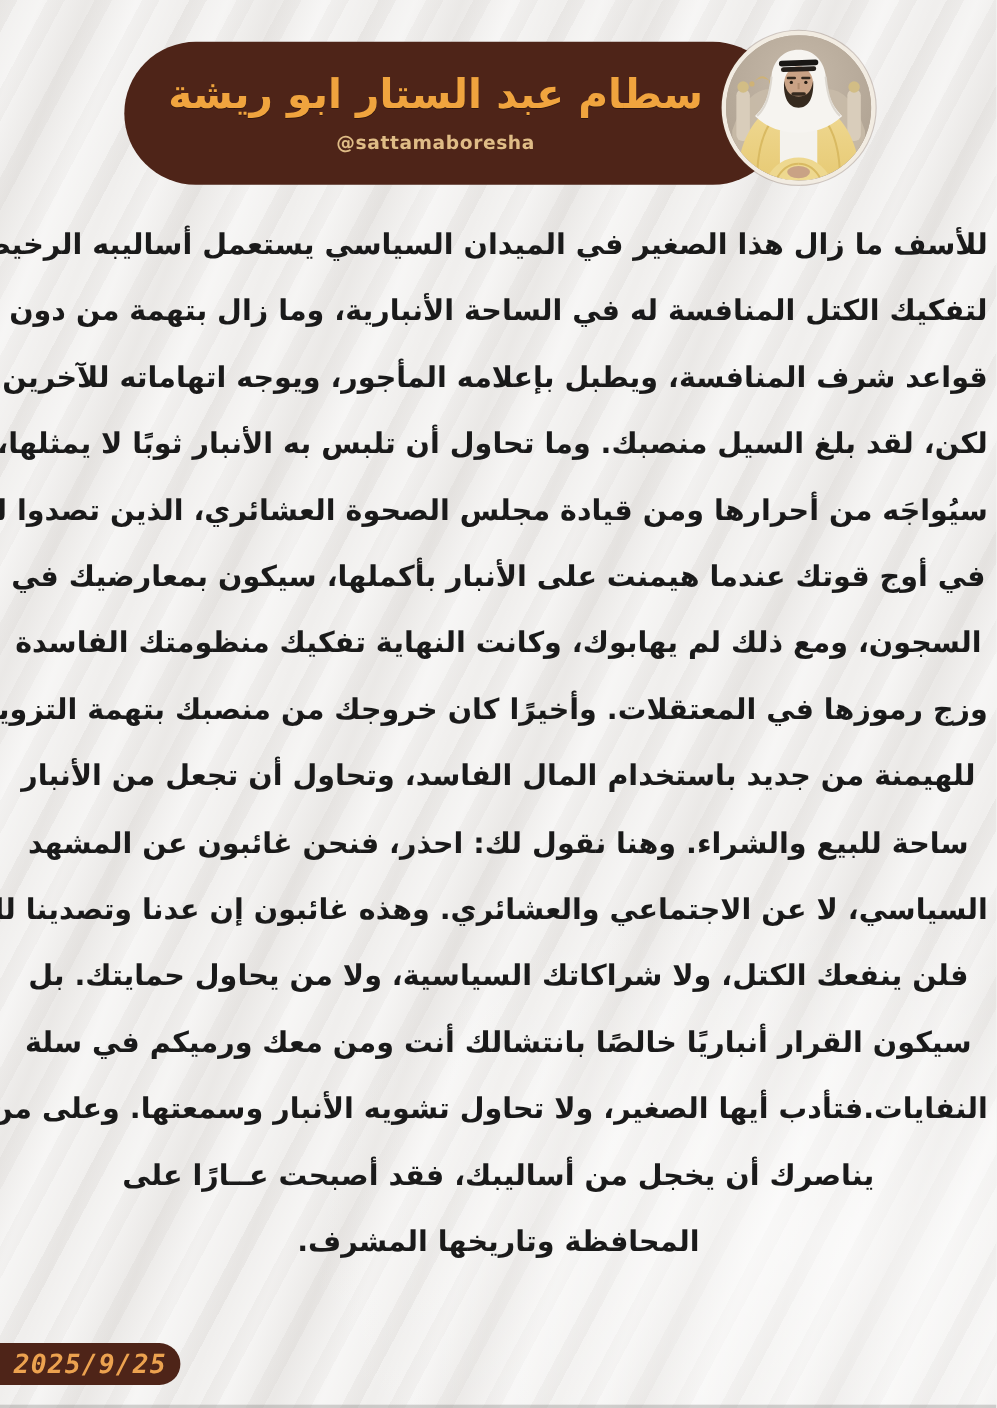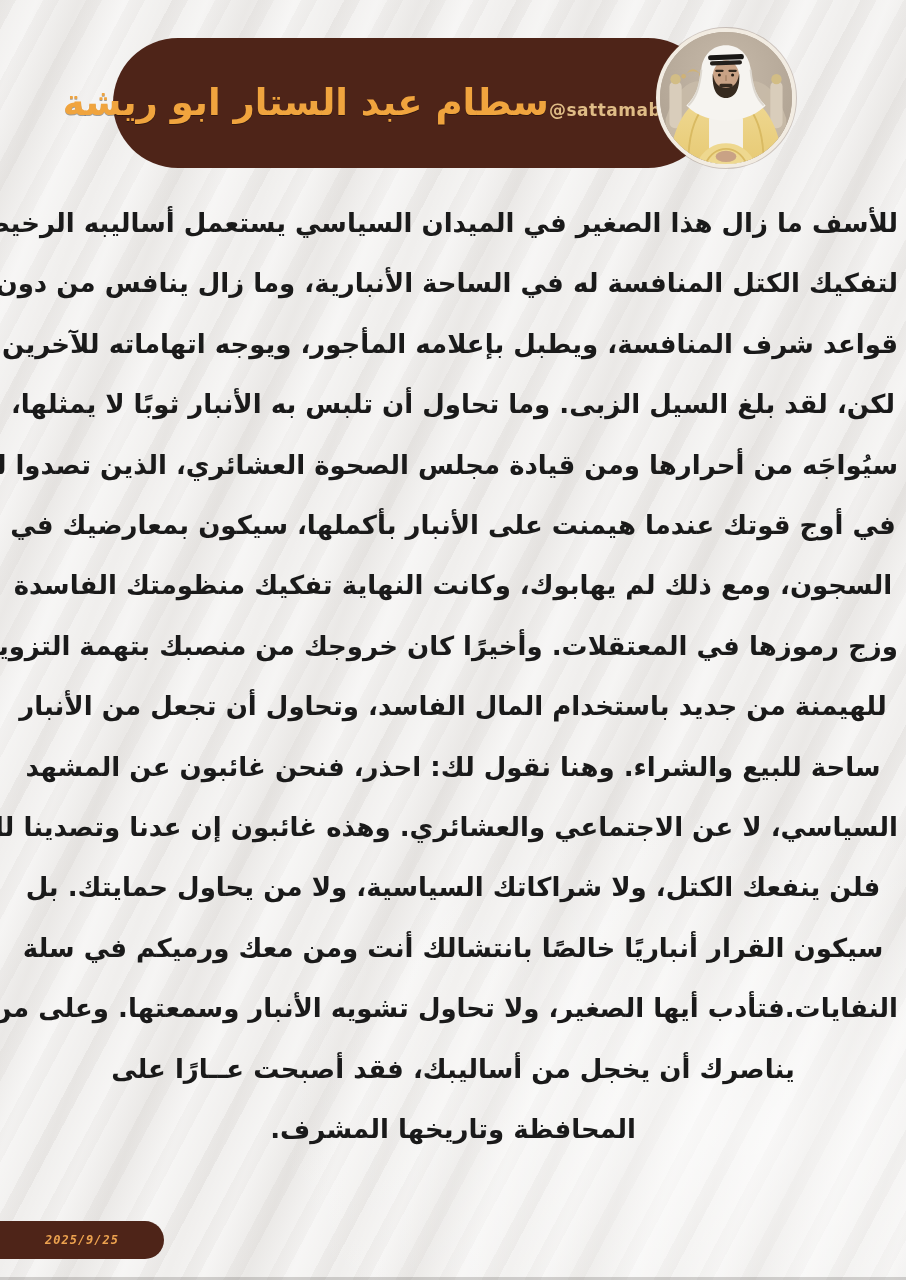--- a/index.html
+++ b/index.html
@@ -20,21 +20,21 @@
   }
   .page::after{
     content:"";position:absolute;left:0;right:0;bottom:0;height:3px;
     background:rgba(120,116,112,.30);
   }
 
   
   .banner{
     position:absolute;left:113px;top:38px;width:600px;height:130px;
     background:#4E2418;border-radius:65px;z-index:1;
-    display:flex;flex-direction:row;align-items:center;justify-content:center;
+    display:flex;flex-direction:column;align-items:center;justify-content:center;
     padding-right:34px;box-sizing:border-box;
   }
   .profile-name{
     color:#F0A43E;font-size:37px;font-weight:bold;line-height:1.1;
     direction:rtl;white-space:nowrap;
     text-shadow:0 1px 0 rgba(0,0,0,.35);
   }
   .profile-handle{
     color:#DFBC86;font-size:17px;font-weight:bold;margin-top:13px;letter-spacing:.5px;
   }
@@ -57,21 +57,21 @@
   }
 
   
   .date-badge{
     position:absolute;left:0;top:1221px;width:164px;height:38px;
     background:#4E2418;border-radius:0 19px 19px 0;
     display:flex;align-items:center;justify-content:center;z-index:3;
   }
   .date-text{
     color:#ECA24F;font-family:"DejaVu Sans Mono", monospace;
-    font-weight:bold;font-style:italic;font-size:12px;letter-spacing:1px;
+    font-weight:bold;font-style:italic;font-size:24px;letter-spacing:1px;
   }
 </style>
 </head>
 <body>
 
 <div class="page">
 
   <div class="banner">
     <div class="profile-name">سطام عبد الستار ابو ريشة</div>
     <div class="profile-handle">@sattamaboresha</div>
@@ -126,23 +126,23 @@
 
       <path d="M38 140 C 46 124 58 118 70 118 C 82 118 94 124 102 140 Z" fill="#eed88f"></path>
       <path d="M48 140 C 54 128 62 124 70 124" stroke="#d9ba62" stroke-width="2" fill="none"></path>
       <path d="M92 140 C 86 128 78 124 70 124" stroke="#d9ba62" stroke-width="2" fill="none"></path>
       <ellipse cx="70" cy="132" rx="11" ry="6" fill="#c9a285"></ellipse>
     </svg>
   </div>
 
   <div class="post-body">
     <div class="line">للأسف ما زال هذا الصغير في الميدان السياسي يستعمل أساليبه الرخيصة</div>
-    <div class="line">لتفكيك الكتل المنافسة له في الساحة الأنبارية، وما زال ينافس من دون</div>
+    <div class="line">لتفكيك الكتل المنافسة له في الساحة الأنبارية، وما زال بتهمة من دون</div>
     <div class="line">قواعد شرف المنافسة، ويطبل بإعلامه المأجور، ويوجه اتهاماته للآخرين.</div>
-    <div class="line">لكن، لقد بلغ السيل الزبى. وما تحاول أن تلبس به الأنبار ثوبًا لا يمثلها،</div>
+    <div class="line">لكن، لقد بلغ السيل منصبك. وما تحاول أن تلبس به الأنبار ثوبًا لا يمثلها،</div>
     <div class="line">سيُواجَه من أحرارها ومن قيادة مجلس الصحوة العشائري، الذين تصدوا لك</div>
     <div class="line">في أوج قوتك عندما هيمنت على الأنبار بأكملها، سيكون بمعارضيك في</div>
     <div class="line">السجون، ومع ذلك لم يهابوك، وكانت النهاية تفكيك منظومتك الفاسدة</div>
     <div class="line">وزج رموزها في المعتقلات. وأخيرًا كان خروجك من منصبك بتهمة التزوير</div>
     <div class="line">للهيمنة من جديد باستخدام المال الفاسد، وتحاول أن تجعل من الأنبار</div>
     <div class="line">ساحة للبيع والشراء. وهنا نقول لك: احذر، فنحن غائبون عن المشهد</div>
     <div class="line">السياسي، لا عن الاجتماعي والعشائري. وهذه غائبون إن عدنا وتصدينا لك</div>
     <div class="line">فلن ينفعك الكتل، ولا شراكاتك السياسية، ولا من يحاول حمايتك. بل</div>
     <div class="line">سيكون القرار أنباريًا خالصًا بانتشالك أنت ومن معك ورميكم في سلة</div>
     <div class="line">النفايات.فتأدب أيها الصغير، ولا تحاول تشويه الأنبار وسمعتها. وعلى من</div>

